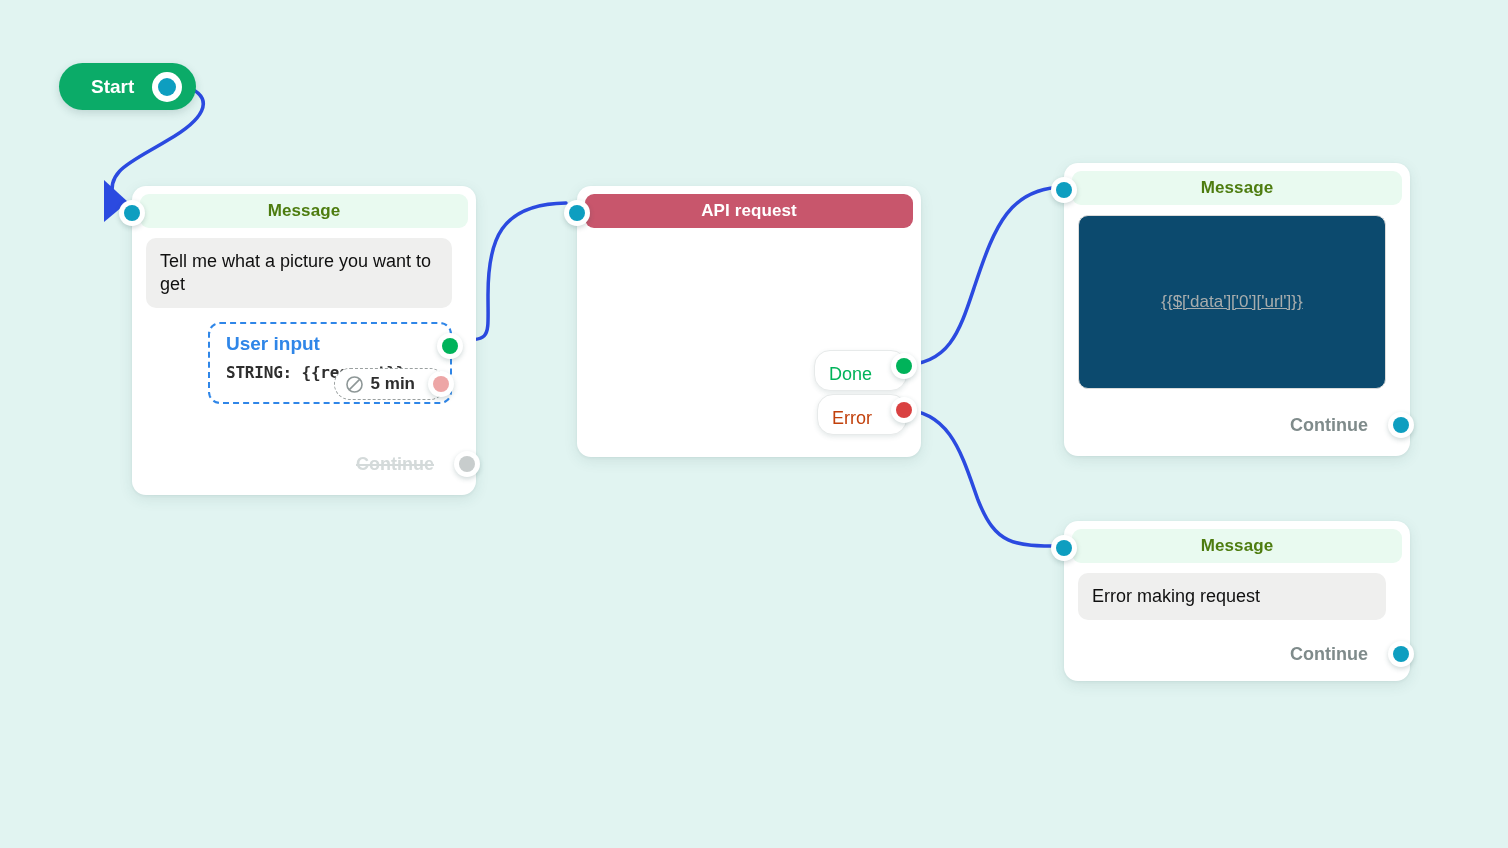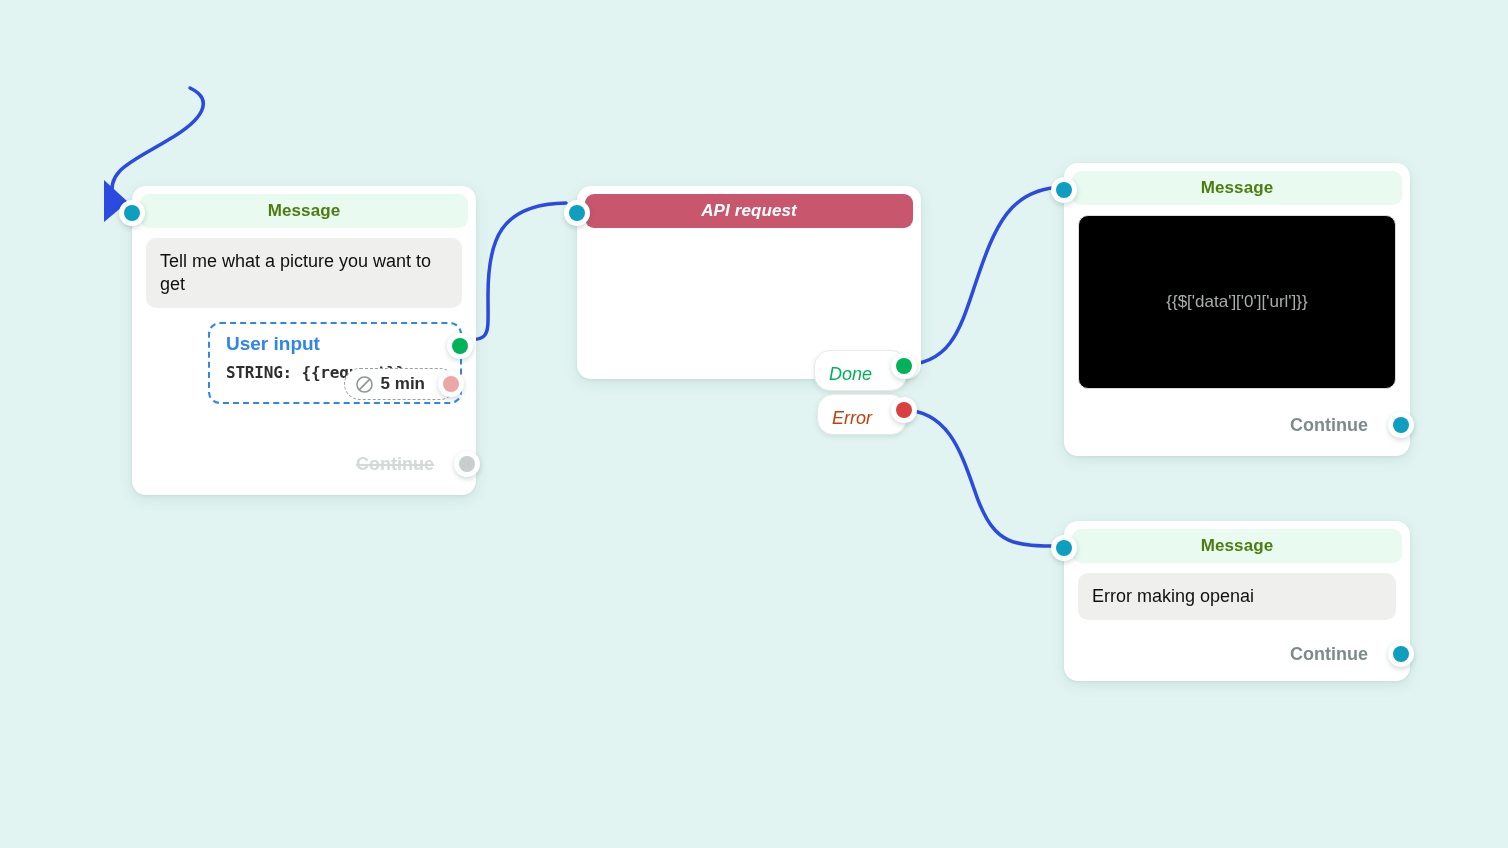--- a/index.html
+++ b/index.html
@@ -54,21 +54,21 @@
   }
   .header-message {
     background: #e9faf0;
     color: #4d7c0f;
   }
   .header-api {
     background: #c8566c;
     color: #ffffff;
   }
   .node-body {
-    padding: 10px 14px 12px 14px;
+    padding: 10px 24px 12px 14px;
   }
 
   
   .port {
     position: absolute;
     width: 26px;
     height: 26px;
     border-radius: 50%;
     background: #ffffff;
     box-shadow: 0 2px 5px rgba(40,80,80,0.22);
@@ -91,29 +91,30 @@
   
   .msg-bubble {
     background: #efefee;
     border-radius: 10px;
     padding: 12px 14px;
     font-size: 18px;
     color: #101010;
     line-height: 1.28;
   }
   .msg-bubble-placeholder {
-    background: #000000;
+    background: #0c4a6e;
     border: 1px solid #dcdcdb;
     border-radius: 10px;
     height: 172px;
     display: flex;
     align-items: center;
     justify-content: center;
     font-size: 17px;
     color: #a8adad;
+    text-decoration: underline;
   }
 
   
   .user-input-box {
     position: relative;
     margin: 14px 0 0 62px;
     border: 2px dashed #2f86e8;
     border-radius: 12px;
     padding: 10px 14px 10px 16px;
     min-height: 82px;
@@ -253,20 +254,26 @@
     <path d="M 190,88 C 215,100 203,120 168,140 C 132,162 106,170 113,198" fill="none" stroke="#2b4ae0" stroke-width="3.5" stroke-linecap="round"></path>
     <polygon points="104,180 128,202 104,222" fill="#2b4ae0"></polygon>
 
     <path d="M 455,340 C 492,340 488,340 488,295 C 488,240 500,204 566,203" fill="none" stroke="#2b4ae0" stroke-width="3.5" stroke-linecap="round"></path>
 
     <path d="M 902,365 C 950,365 960,330 975,285 C 995,225 1010,188 1064,187" fill="none" stroke="#2b4ae0" stroke-width="3.5" stroke-linecap="round"></path>
 
     <path d="M 902,410 C 950,410 962,455 978,500 C 996,545 1012,546 1064,546" fill="none" stroke="#2b4ae0" stroke-width="3.5" stroke-linecap="round"></path>
   </svg>
 
+  <div id="start-node">
+    <span class="start-label">Start</span>
+    <span class="start-port">
+      <span class="dot"></span>
+    </span>
+  </div>
 
   <div class="node" id="node-message-prompt" style="left:132px; top:186px; width:344px; height:309px;">
 
     <div class="port" style="left:-13px; top:14px;">
       <span class="dot dot-teal"></span>
     </div>
 
     <div class="node-header header-message">
       <span>Message</span>
     </div>
@@ -296,21 +303,21 @@
     </div>
 
     <div class="node-footer" style="position:absolute; right:0; bottom:18px;">
       <span class="footer-label disabled">Continue</span>
       <span class="port" style="position:relative; right:-20px; top:0;">
         <span class="dot dot-grey"></span>
       </span>
     </div>
   </div>
 
-  <div class="node" id="node-api-request" style="left:577px; top:186px; width:344px; height:193px;font-style:italic;">
+  <div class="node" id="node-api-request" style="left:577px; top:186px; width:344px; height:271px;">
 
     <div class="port" style="left:-13px; top:14px;">
       <span class="dot dot-teal"></span>
     </div>
 
     <div class="node-header header-api">
       <span>API request</span>
     </div>
 
 
@@ -355,21 +362,21 @@
 
     <div class="port" style="left:-13px; top:14px;">
       <span class="dot dot-teal"></span>
     </div>
 
     <div class="node-header header-message">
       <span>Message</span>
     </div>
 
     <div class="node-body">
-      <div class="msg-bubble">Error making openai</div>
+      <div class="msg-bubble">Error making request</div>
     </div>
 
     <div class="node-footer" style="position:absolute; right:0; bottom:14px;">
       <span class="footer-label">Continue</span>
       <span class="port" style="position:relative; right:-20px; top:0;">
         <span class="dot dot-teal"></span>
       </span>
     </div>
   </div>
 

